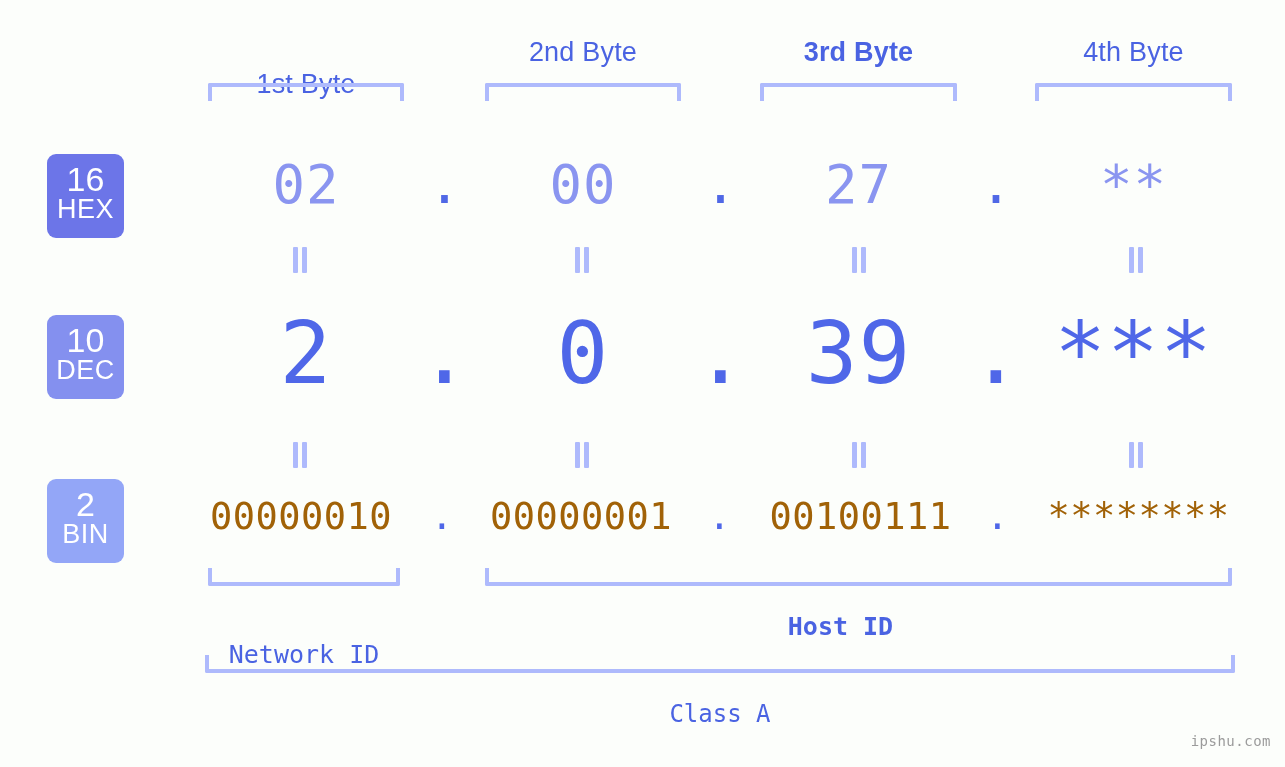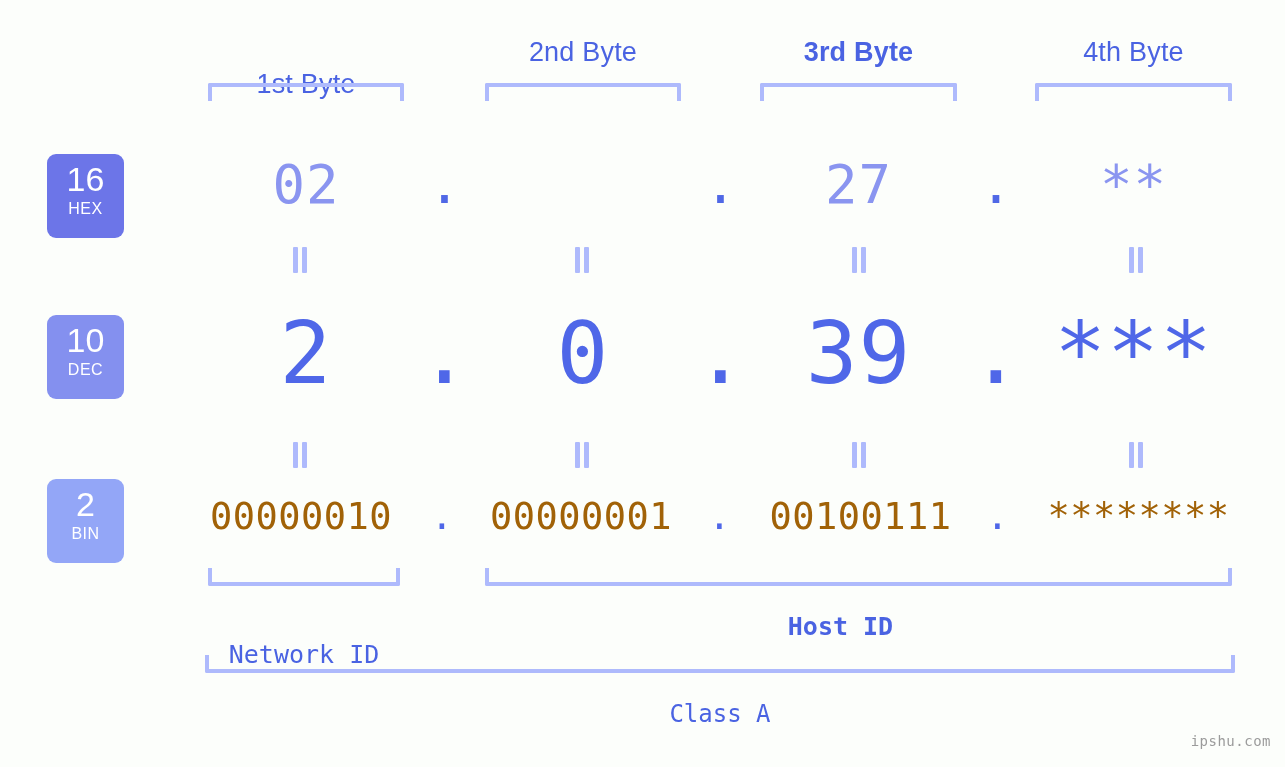--- a/index.html
+++ b/index.html
@@ -67,21 +67,21 @@
     font-family: "Liberation Sans", sans-serif;
   }
   .badge .num {
     display: block;
     font-size: 34px;
     line-height: 36px;
     font-weight: 400;
   }
   .badge .lbl {
     display: block;
-    font-size: 16px;
+    font-size: 27px;
     line-height: 24px;
     font-weight: 400;
     letter-spacing: 0.5px;
   }
   .badge-hex { top: 154px; height: 84px; background: #6c75e8; }
   .badge-dec { top: 315px; height: 84px; background: #8490ef; }
   .badge-bin { top: 479px; height: 84px; background: #93a6f7; }
 
   
   .cell {
@@ -215,20 +215,21 @@
     <span class="num">10</span>
     <span class="lbl">DEC</span>
   </div>
   <div class="badge badge-bin">
     <span class="num">2</span>
     <span class="lbl">BIN</span>
   </div>
 
   <div class="cell hex-val" style="left:208px; width:196px;">02</div>
   <div class="cell hex-dot" style="left:404px; width:81px;">.</div>
+  <div class="cell hex-val" style="left:485px; width:196px;">00</div>
   <div class="cell hex-dot" style="left:681px; width:79px;">.</div>
   <div class="cell hex-val" style="left:760px; width:197px;">27</div>
   <div class="cell hex-dot" style="left:957px; width:78px;">.</div>
   <div class="cell hex-val" style="left:1035px; width:197px;">**</div>
 
   <div class="eqmark" style="left:288px; top:247px;">
       <i class="a"></i>
       <i class="b"></i>
     </div>
   <div class="eqmark" style="left:570px; top:247px;">

